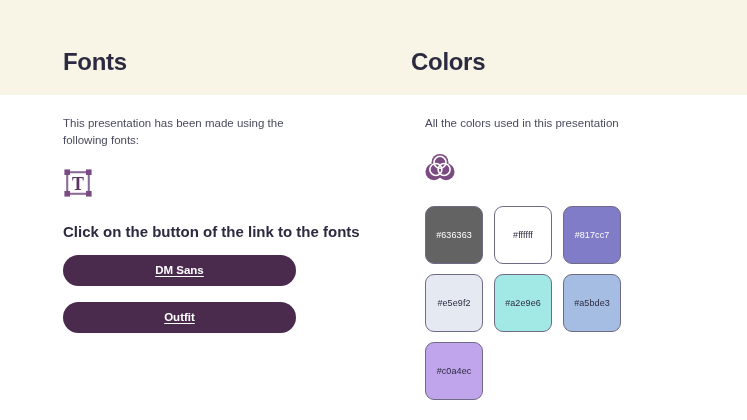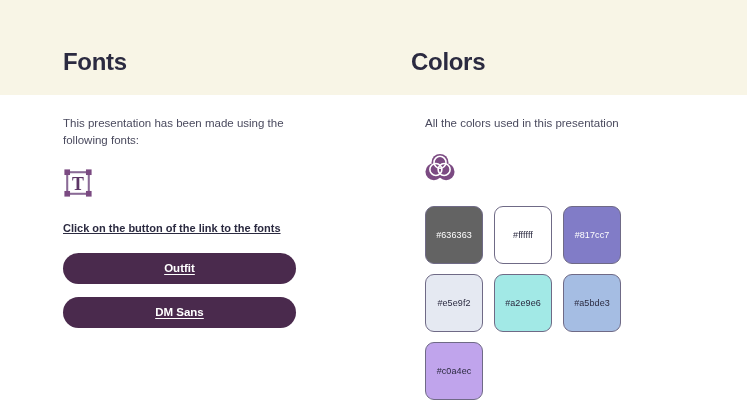--- a/index.html
+++ b/index.html
@@ -58,25 +58,24 @@
   #text-icon {
     margin-top: 20px;
     width: 30px;
     height: 30px;
     display: block;
   }
 
   
   #fonts-prompt {
     margin-top: 23px;
-    font-size: 11px;
+    font-size: 15px;
     font-weight: bold;
     color: #2b2a40;
     line-height: 1.4;
-    text-decoration: underline;
   }
 
   .font-button {
     display: block;
     width: 233px;
     height: 31px;
     margin-top: 13px;
     border: none;
     border-radius: 16px;
     background: #4a2a4d;
@@ -150,23 +149,23 @@
     <rect x="4.5" y="4.5" width="23" height="23" fill="none" stroke="#8a6a96" stroke-width="2.2"></rect>
     <rect x="1.5" y="1.5" width="6" height="6" fill="#7b4a82"></rect>
     <rect x="24.5" y="1.5" width="6" height="6" fill="#7b4a82"></rect>
     <rect x="1.5" y="24.5" width="6" height="6" fill="#7b4a82"></rect>
     <rect x="24.5" y="24.5" width="6" height="6" fill="#7b4a82"></rect>
     <text x="16" y="23.5" text-anchor="middle" font-family="'Liberation Serif', serif" font-size="19" font-weight="bold" fill="#5d3566">T</text>
   </svg>
 
   <p id="fonts-prompt">Click on the button of the link to the fonts</p>
 
+  <button class="font-button" id="dmsans-button" style="background: rgb(74, 42, 77);">DM Sans</button>
+
   <button class="font-button" id="outfit-button" style="background: rgb(74, 42, 77);">Outfit</button>
-
-  <button class="font-button" id="dmsans-button" style="background: rgb(74, 42, 77);">DM Sans</button>
 
 </div>
 
 <div class="column" id="colors-column">
 
   <p class="intro-text">All the colors used in this presentation</p>
 
   <svg id="venn-icon" viewBox="0 0 32 32">
     <g fill="#7b4a82">
       <circle cx="16" cy="11" r="9"></circle>

